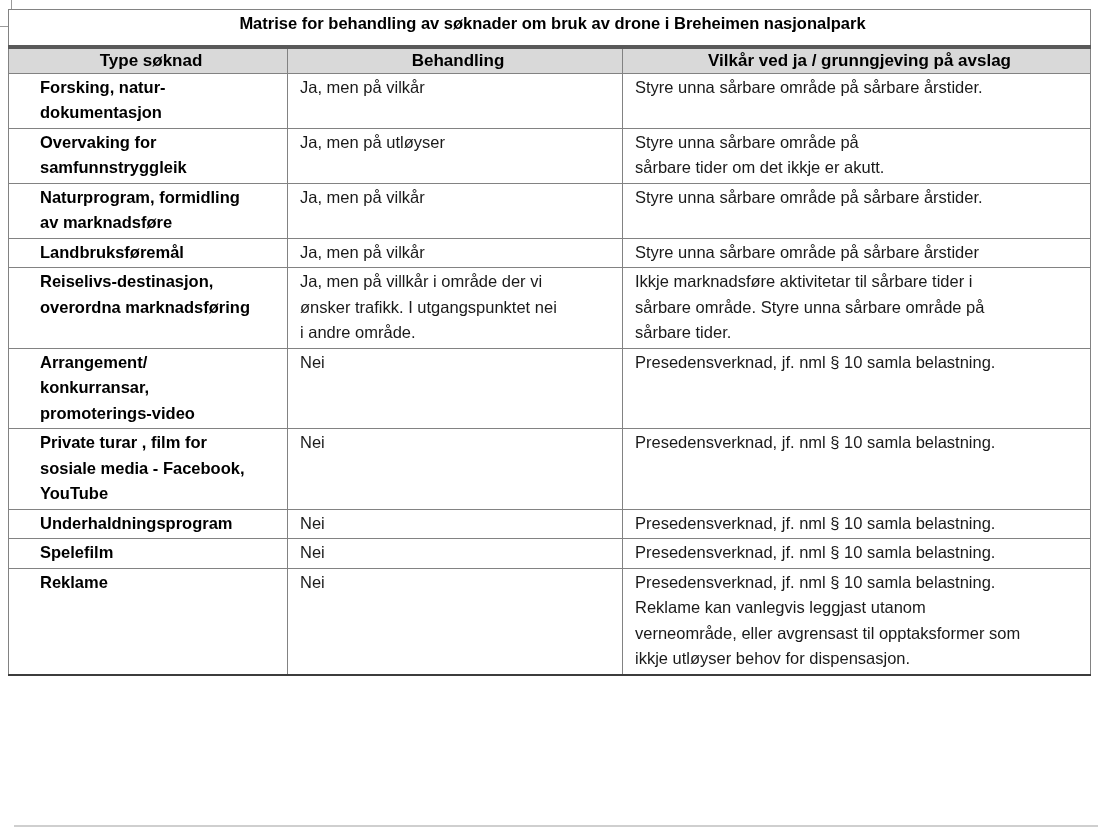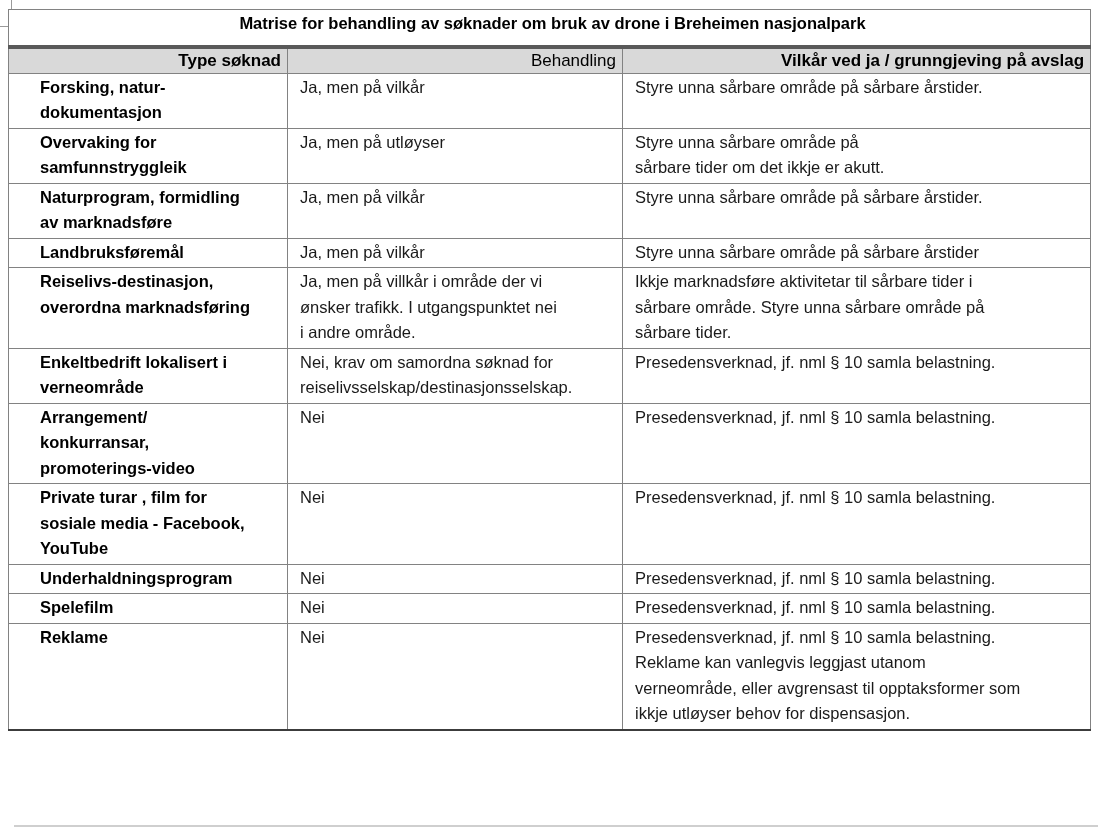--- a/index.html
+++ b/index.html
@@ -45,27 +45,27 @@
     text-align: center;
     vertical-align: middle;
     color: #000;
     padding: 0;
   }
   .matrix th {
     height: 25px;
     background: #d9d9d9;
     font-size: 17px;
     font-weight: bold;
-    text-align: right;
+    text-align: center;
     vertical-align: middle;
     padding: 0 6px 0 12px;
     line-height: 24px;
     color: #000;
   }
-  .matrix th.th-behandling { font-weight: normal; }
+  .matrix th.th-behandling { font-weight: bold; }
   .matrix td {
     font-size: 16.5px;
     line-height: 25.5px;
     padding: 1px 6px 2px 12px;
     vertical-align: top;
     white-space: pre-line;
     background: #ffffff;
   }
   .matrix td.cell-type { font-weight: bold; color: #000; padding-left: 31px; }
   .matrix tbody tr:last-child td { border-bottom: 2px solid #3c3c3c; }
@@ -134,27 +134,20 @@
     <td class="cell-type">Reiselivs-destinasjon,
 overordna marknadsføring</td>
     <td class="cell-behandling">Ja, men på villkår i område der vi
 ønsker trafikk. I utgangspunktet nei
 i andre område.</td>
     <td class="cell-vilkar">Ikkje marknadsføre aktivitetar til sårbare tider i
 sårbare område. Styre unna sårbare område på
 sårbare tider.</td>
   </tr>
 
-  <tr>
-    <td class="cell-type">Enkeltbedrift lokalisert i
-verneområde</td>
-    <td class="cell-behandling">Nei, krav om samordna søknad for
-reiselivsselskap/destinasjonsselskap.</td>
-    <td class="cell-vilkar">Presedensverknad, jf. nml § 10 samla belastning.</td>
-  </tr>
 
   <tr>
     <td class="cell-type">Arrangement/
 konkurransar,
 promoterings-video</td>
     <td class="cell-behandling">Nei</td>
     <td class="cell-vilkar">Presedensverknad, jf. nml § 10 samla belastning.</td>
   </tr>
 
 

